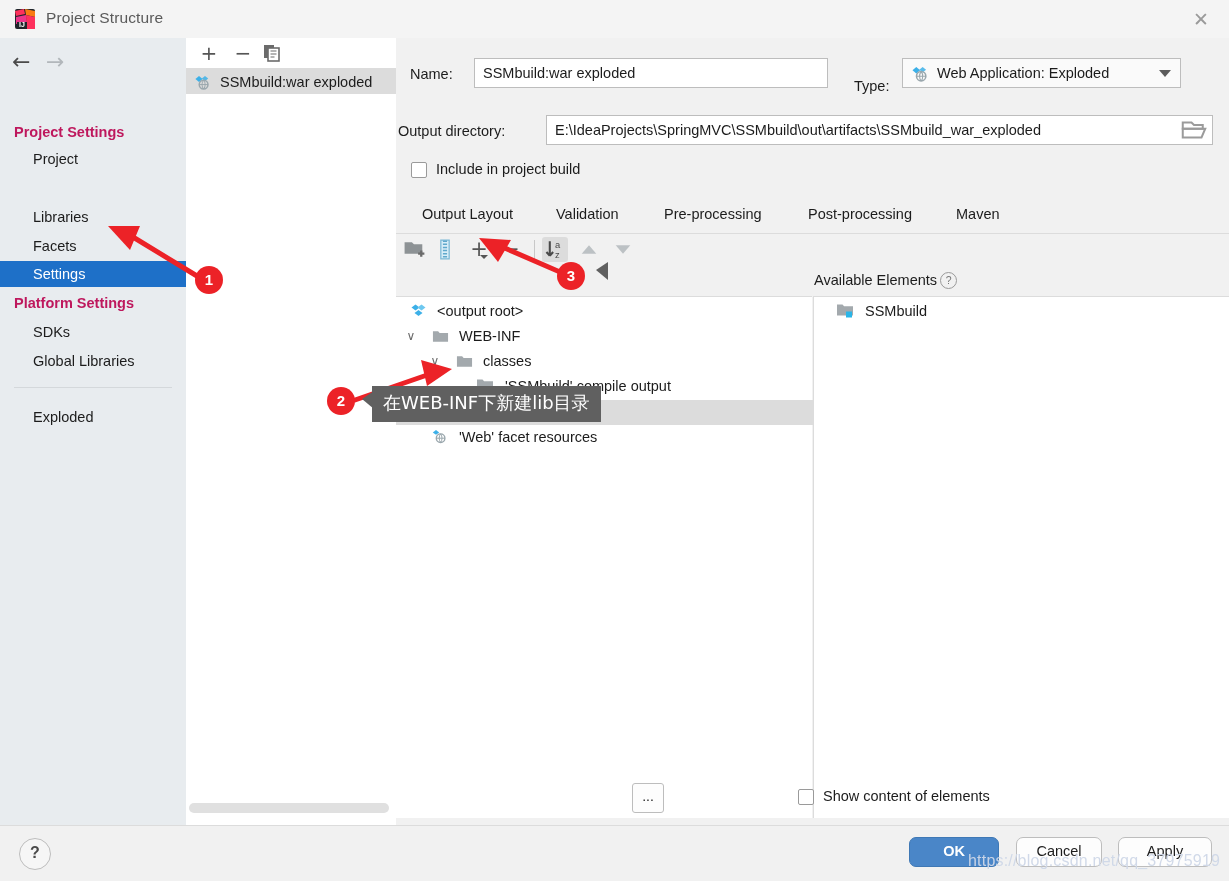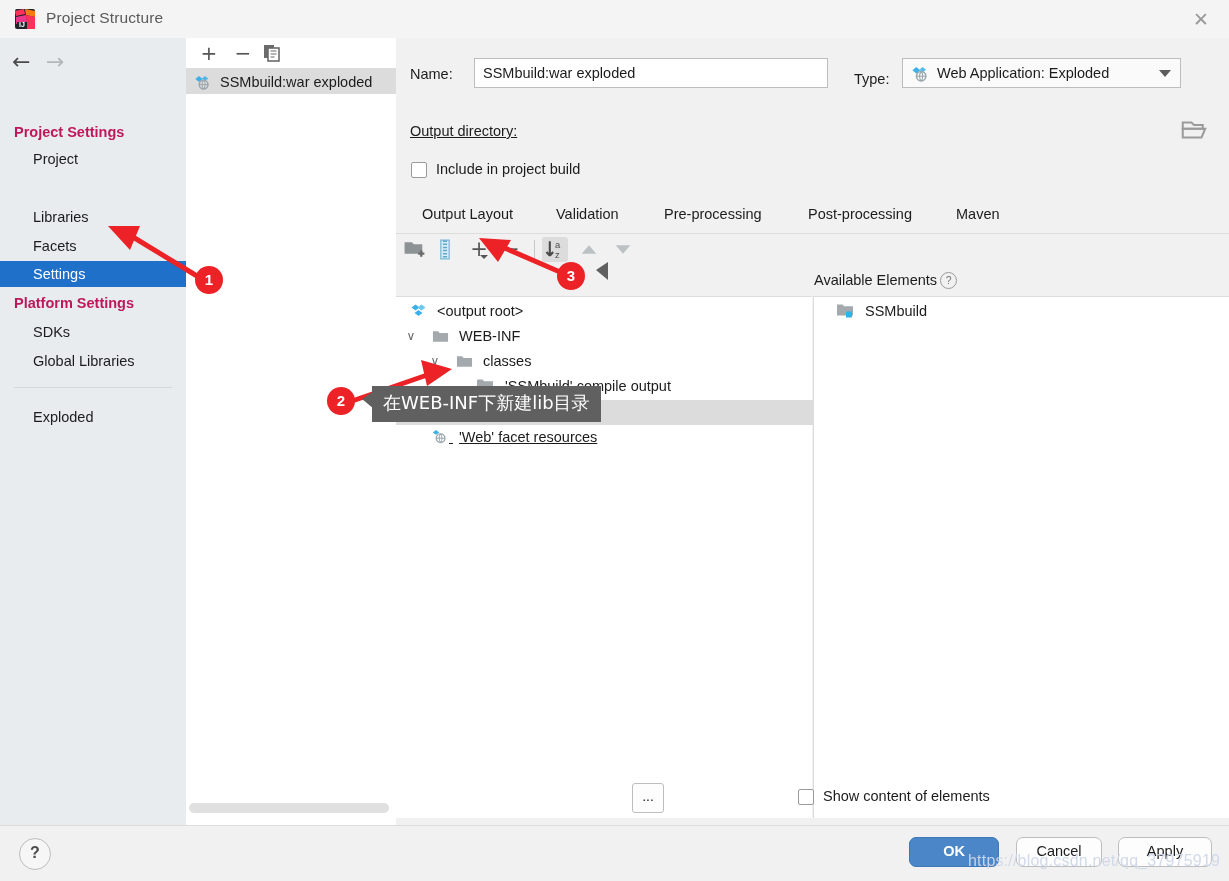--- a/index.html
+++ b/index.html
@@ -247,33 +247,36 @@
     </div>
 
     <div class="alist-hscroll"></div>
   </div>
 
   <div class="detail">
 
     <div class="lbl-static" style="left:14px;top:28px;">Name:</div>
     <div class="tfield" style="left:78px;top:20px;width:354px;">SSMbuild:war exploded</div>
 
-    <div class="lbl-static" style="left:458px;top:33px;">Type:</div>
+    <div class="lbl-static" style="left:458px;top:40px;">Type:</div>
     <div class="combo" style="left:506px;top:20px;width:279px;">
       <svg style="position:absolute;left:8px;top:7px;" width="18" height="16" viewBox="0 0 17 15">
         <path d="M5 1 L8.6 4 L5 7 L1.4 4 Z" fill="#3cb0e8"></path>
         <path d="M11 1 L14.2 3.6 L11 6.2 L7.8 3.6 Z" fill="#3cb0e8" opacity=".85"></path>
         <circle cx="9.6" cy="9.6" r="4.4" fill="none" stroke="#9aa7ad" stroke-width="1.5"></circle>
         <path d="M5.2 9.6h8.8M9.6 5.2c2 2.4 2 6.4 0 8.8M9.6 5.2c-2 2.4-2 6.4 0 8.8" fill="none" stroke="#9aa7ad" stroke-width="1"></path>
       </svg>
       <span>Web Application: Exploded</span>
       <span class="caret"></span>
     </div>
 
-    <div class="lbl-static" style="left:14px;top:85px;text-decoration:underline;">Output directory:</div>
+    <div class="lbl-static" style="left:2px;top:85px;">Output directory:</div>
+    <div class="tfield" style="left:150px;top:77px;width:667px;">
+      <span>E:\IdeaProjects\SpringMVC\SSMbuild\out\artifacts\SSMbuild_war_exploded</span>
+    </div>
     <svg style="position:absolute;left:1182px;top:-38px;" width="0" height="0"></svg>
     <svg class="folder-btn" style="left:783px;top:77px;position:absolute;width:30px;height:30px;" viewBox="0 0 24 24">
       <path d="M3 6h7l2 2h7v3H3z" fill="none" stroke="#9b9b9b" stroke-width="1.6"></path>
       <path d="M3 11h18l-3 7H3z" fill="none" stroke="#9b9b9b" stroke-width="1.6"></path>
     </svg>
 
     <div class="chk" style="left:15px;top:124px;"></div>
     <div class="lbl-static" style="left:40px;top:123px;">Include in project build</div>
 
     <div class="tabs">
@@ -352,21 +355,21 @@
       </div>
 
       <div class="trow sel" style="top:103px;padding-left:60px;">
         <span class="twist" style="left:32px;top:0;">›</span>
         <svg width="17" height="14" viewBox="0 0 18 14" style="vertical-align:-2px;">
           <path d="M1 2h5.5l1.6 1.8H17V13H1z" fill="#a3a9ad"></path>
         </svg>
         <span style="margin-left:6px;">lib</span>
       </div>
 
-      <div class="trow" style="top:128px;padding-left:36px;text-decoration:underline;">
+      <div class="trow" style="top:128px;padding-left:36px;">
         <svg width="17" height="15" viewBox="0 0 17 15" style="vertical-align:-2px;">
           <path d="M4 1 L7.2 3.4 L4 5.8 L0.8 3.4 Z" fill="#3cb0e8"></path>
           <circle cx="8.6" cy="9.2" r="4.3" fill="none" stroke="#9aa7ad" stroke-width="1.4"></circle>
           <path d="M4.3 9.2h8.6M8.6 4.9c1.9 2.3 1.9 6.1 0 8.6M8.6 4.9c-1.9 2.3-1.9 6.1 0 8.6" fill="none" stroke="#9aa7ad" stroke-width="1"></path>
         </svg>
         <span style="margin-left:6px;">'Web' facet resources</span>
       </div>
     </div>
 
     <div class="availpane">

